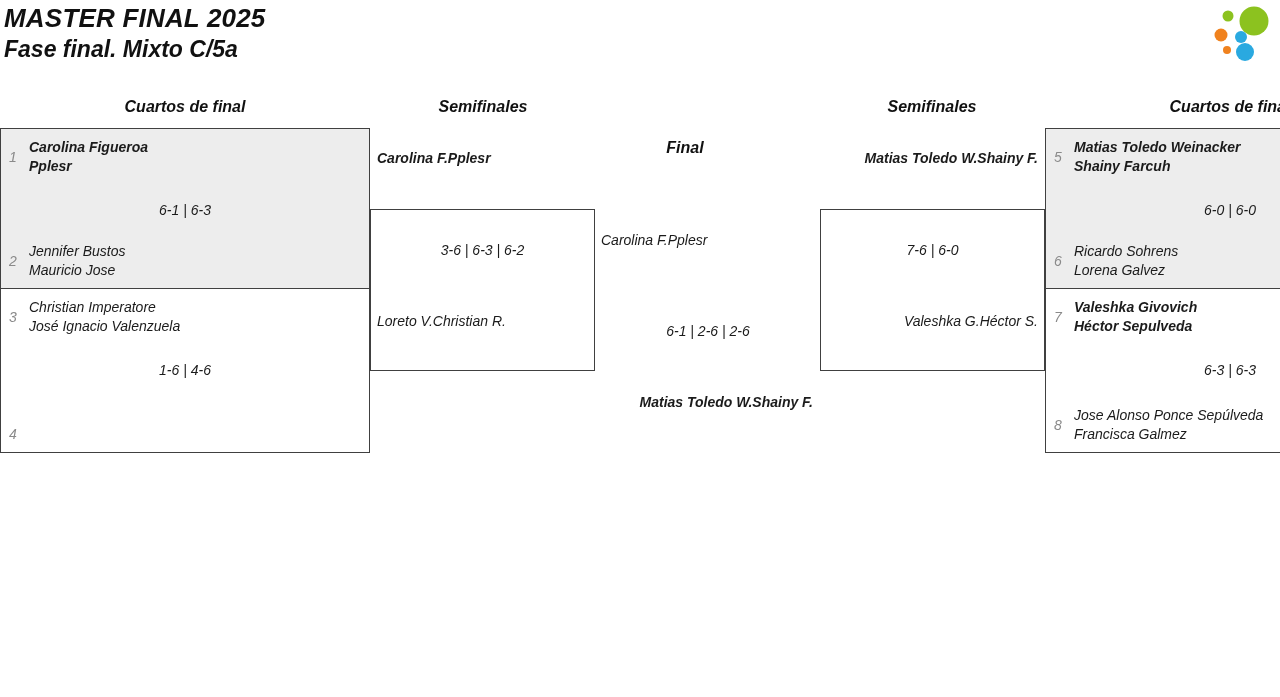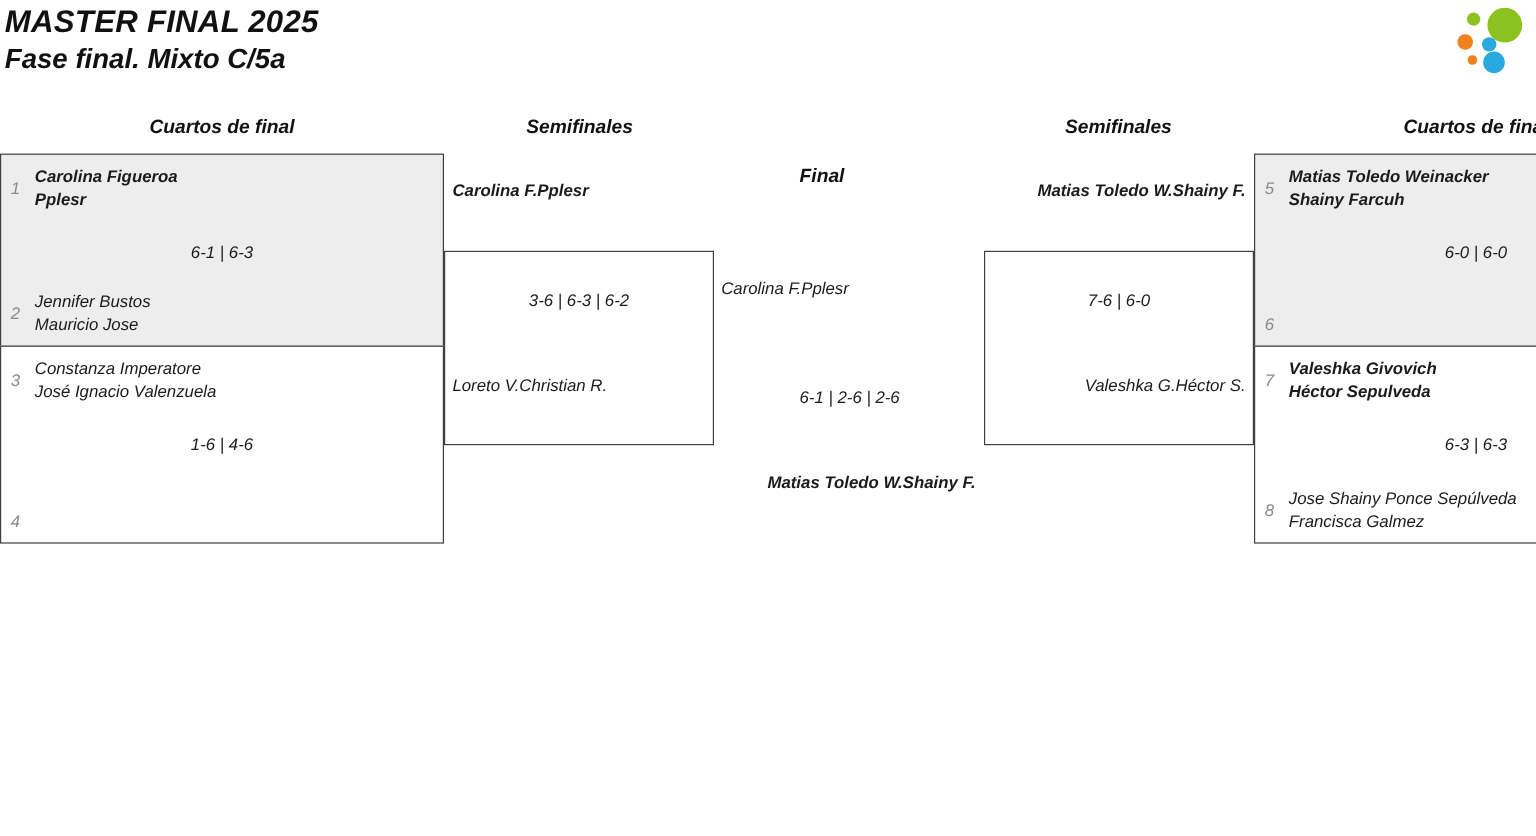--- a/index.html
+++ b/index.html
@@ -106,21 +106,21 @@
         <span>Jennifer Bustos</span>
         <span>Mauricio Jose</span>
       </span>
     </div>
   </div>
 
   <div class="box" style="left:0;top:288px;width:370px;height:165px;">
     <div class="team t-top">
       <span class="seed">3</span>
       <span class="names">
-        <span>Constanza Imperatore</span>
+        <span>Christian Imperatore</span>
         <span>José Ignacio Valenzuela</span>
       </span>
     </div>
     <div class="score">1-6 | 4-6</div>
     <div class="team t-bottom">
       <span class="seed">4</span>
     </div>
   </div>
 
   <div class="box" style="left:370px;top:209px;width:225px;height:162px;"></div>
@@ -159,34 +159,38 @@
     <div class="team t-top">
       <span class="seed">5</span>
       <span class="names bold">
         <span>Matias Toledo Weinacker</span>
         <span>Shainy Farcuh</span>
       </span>
     </div>
     <div class="score">6-0 | 6-0</div>
     <div class="team t-bottom">
       <span class="seed">6</span>
+      <span class="names">
+        <span>Ricardo Sohrens</span>
+        <span>Lorena Galvez</span>
+      </span>
     </div>
   </div>
 
   <div class="box" style="left:1045px;top:288px;width:370px;height:165px;">
     <div class="team t-top">
       <span class="seed">7</span>
       <span class="names bold">
         <span>Valeshka Givovich</span>
         <span>Héctor Sepulveda</span>
       </span>
     </div>
     <div class="score">6-3 | 6-3</div>
     <div class="team t-bottom">
       <span class="seed">8</span>
       <span class="names">
-        <span>Jose Shainy Ponce Sepúlveda</span>
+        <span>Jose Alonso Ponce Sepúlveda</span>
         <span>Francisca Galmez</span>
       </span>
     </div>
   </div>
 
 </div>
 
 </body></html>

